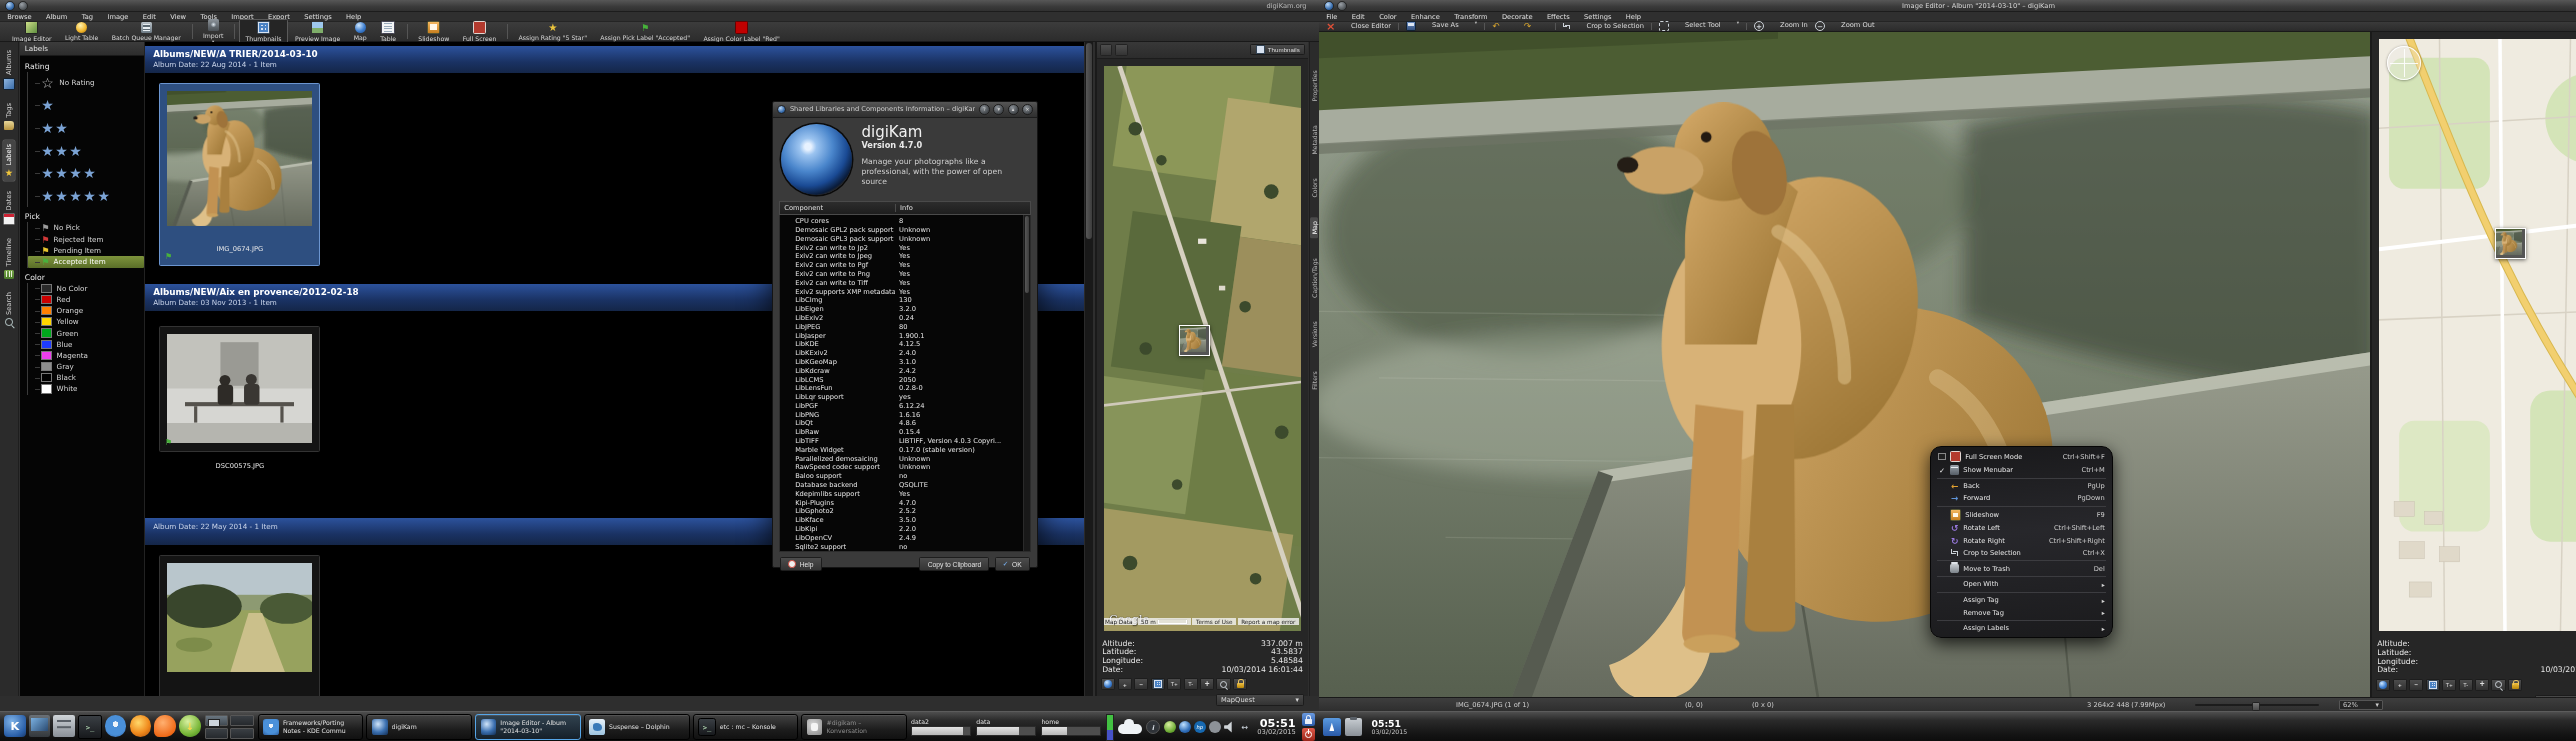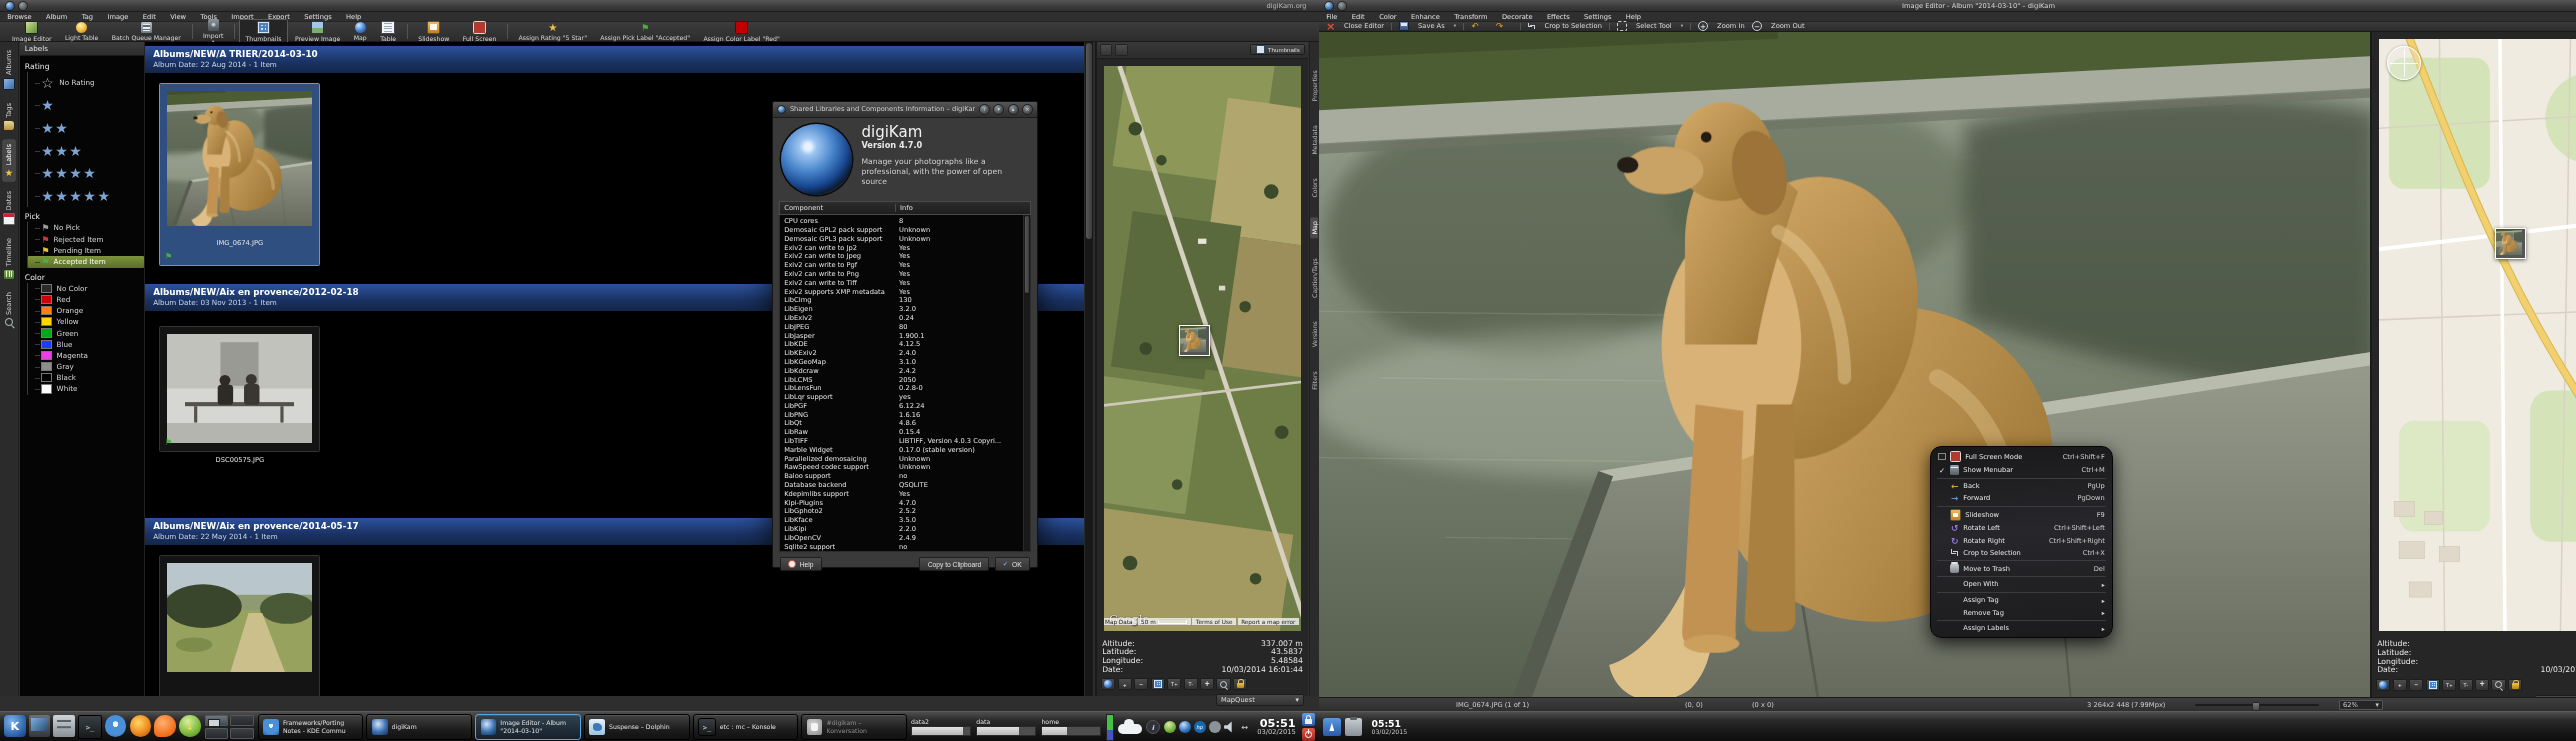--- a/index.html
+++ b/index.html
@@ -92,21 +92,21 @@
 .lp-row.selected{background:linear-gradient(#7e943c,#5a6e28);color:#fff;border-radius:1px}
 .swatch{width:9.3px;height:7.2px;border:0.5px solid #777;flex:none}
 
 .albums{position:absolute;left:145px;top:42px;width:948px;height:654px;background:#000;overflow:hidden}
 .band-header{position:absolute;left:0;width:100%;height:27px;background:linear-gradient(180deg,#2c529c,#1a3263 60%,#142648);color:#fff;padding:2.6px 8.2px;box-sizing:border-box}
 .band-title{font-weight:bold;font-size:8.8px}
 .band-date{font-size:7.2px;color:#c9d4ea;margin-top:1px}
 .thumb-frame{position:absolute;width:161px;background:#141414;border:0.5px solid #333;border-radius:1.5px;padding:6.7px;box-sizing:border-box;text-align:center}
 .thumb-frame.selected{background:#2e4f80;border-color:#6b95d0}
 .thumb-img{display:block;margin:0 auto;background:#222}
-.thumb-name{margin-top:13px;font-size:6.7px;color:#e8e8e8}
+.thumb-name{margin-top:19px;font-size:6.7px;color:#e8e8e8}
 .thumb-flag{position:absolute;left:4.6px;bottom:3.6px;color:#49b13c;font-size:8.2px}
 .vscroll{position:absolute;right:0;top:0;width:8.2px;height:100%;background:#191919;border-left:0.5px solid #2a2a2a}
 .vthumb{position:absolute;left:1px;right:1px;top:1px;height:196px;background:linear-gradient(90deg,#575757,#3d3d3d);border-radius:3.6px}
 
 .mapL{position:absolute;left:1095px;top:42px;width:213px;height:654px;background:#262626;border-left:2.1px solid #1a1a1a;box-sizing:border-box}
 .map-toolbar{height:15.5px;display:flex;align-items:center;gap:3.1px;padding:0 3.1px;background:linear-gradient(#383838,#2c2c2c);border-bottom:0.5px solid #1c1c1c}
 .sqbtn{width:10.3px;height:10.3px;border-radius:1.5px;background:linear-gradient(#4e4e4e,#343434);border:0.5px solid #222}
 .map-thumbs-toggle{margin-left:auto;display:flex;align-items:center;gap:3.1px;height:11.3px;padding:0 4.1px;background:linear-gradient(#4a4a4a,#333);border:0.5px solid #1c1c1c;border-radius:1.5px;color:#ddd;font-size:6.2px}
 .tog-ic{width:7.2px;height:7.2px;background:#d8e2f0;border:0.5px solid #345}
 .map-view{position:relative;margin:7px;background:#000;overflow:hidden}
@@ -160,21 +160,21 @@
 .st-selsize{left:433px}
 .st-size{left:768px}
 .zslider{left:876px;top:6.2px;width:124px;height:2.1px;background:#1c1c1c;border-radius:1px}
 .zthumb{position:absolute;left:57px;top:-2.6px;width:6.2px;height:7.2px;background:linear-gradient(#777,#4a4a4a);border:0.5px solid #222;border-radius:1.5px}
 .zoombox{left:1020px;top:1.5px;height:10.8px;width:44px;border:0.5px solid #555;background:#262626;border-radius:1px;display:flex;align-items:center;justify-content:space-between;padding:0 3.1px;box-sizing:border-box}
 
 .toolbarR{position:absolute;left:0;top:21.6px;width:100%;height:10.3px;background:linear-gradient(#3a3a3a,#2b2b2b);border-bottom:0.5px solid #191919;display:flex;align-items:center;padding:0 4.1px;box-sizing:border-box}
 .etb-unit{display:flex;align-items:center}
 .etb-unit .tb-sepline{display:none}
 .etb-unit.sep .tb-sepline{display:block;width:0.5px;height:7.2px;background:#555;margin:0 3.6px}
-.etbi{display:flex;align-items:center;gap:9px;padding:0 3.6px;color:#dcdcdc;font-size:6.7px;white-space:nowrap}
+.etbi{display:flex;align-items:flex-start;gap:16px;padding:0 3.6px;color:#dcdcdc;font-size:6.7px;white-space:nowrap}
 .etbi .ic{width:8.2px;height:8.2px}
 
 .canvas{position:absolute;left:0;top:32px;width:1051px;height:665px;overflow:hidden;background:#111}
 .cmenu{position:absolute;left:611px;top:414px;width:181px;background:linear-gradient(175deg,#19191b,#27272b 45%,#1b1b1d);border:0.5px solid #060606;border-radius:11px;box-shadow:0 5.2px 17.5px rgba(0,0,0,.75);padding:2.6px 0;z-index:6}
 .cm-row .cm-sepline{display:none}
 .cm-row.sep .cm-sepline{display:block;height:0.5px;background:#3c3c40;margin:1.5px 6.2px}
 .cm-item{display:flex;align-items:center;gap:4.1px;padding:1.5px 7.2px;color:#e6e6e6;font-size:6.7px}
 .cm-check{width:7.7px;height:7.7px;display:inline-flex;align-items:center;justify-content:center;flex:none}
 .cm-check.on::after{content:"✓";color:#eee;font-size:7.2px}
 .cm-check.box::after{content:"";width:5.2px;height:5.2px;border:0.5px solid #888;background:#202020}
@@ -253,21 +253,21 @@
 .dlg-head{display:flex;gap:9.3px;padding:6.2px 8.2px 4.1px}
 .dk-logo{width:71px;height:71px;border-radius:50%;flex:none;background:radial-gradient(circle at 38% 32%,#e8f2ff 0 5%,#9cc4f0 13%,#4a86cc 38%,#1a4a94 60%,#0a1c3a 74%,#262626 78%,#484848 86%,#101010);box-shadow:0 0 0 1.5px #0a0a0a}
 .dlg-app{font-size:15px;color:#f0f0f0;line-height:1.1}
 .dlg-ver{font-size:8.2px;font-weight:bold;color:#e8e8e8;margin-bottom:7.2px}
 .dlg-tag{font-size:7.7px;color:#cfcfcf;line-height:1.3}
 .dlg-cols{display:flex;height:12.4px;margin:2.1px 6.2px 0;background:linear-gradient(#2c2c2c,#1e1e1e);border:0.5px solid #4a4a4a;color:#e0e0e0;font-size:6.7px;align-items:center}
 .dlg-cols .c1{width:46%;padding-left:4.1px;box-sizing:border-box}
 .dlg-cols .c2{flex:1;padding-left:4.1px;border-left:0.5px solid #4a4a4a;box-sizing:border-box}
 .dlg-table{position:relative;margin:0 6.2px;height:333px;background:#060606;border:0.5px solid #2c2c2c;border-top:none;overflow:hidden;padding:1.5px 0}
 .dlg-row{display:flex;height:8.8px;align-items:center;font-size:6.7px;color:#e6e6e6}
-.dlg-row .c1{width:46%;padding-left:4px;box-sizing:border-box;white-space:nowrap;overflow:hidden}
+.dlg-row .c1{width:46%;padding-left:15px;box-sizing:border-box;white-space:nowrap;overflow:hidden}
 .dlg-row .c2{flex:1;padding-left:4.1px;box-sizing:border-box;white-space:nowrap;overflow:hidden}
 .dlg-scroll{position:absolute;right:0;top:0;width:6.2px;height:100%;background:#191919;border-left:0.5px solid #2a2a2a}
 .dlg-scroll .vthumb{height:77px;border-radius:2.6px}
 .dlg-foot{display:flex;align-items:center;gap:5.2px;padding:5.2px 7.2px}
 .btn{height:13.4px;display:inline-flex;align-items:center;gap:3.6px;padding:0 7.2px;background:linear-gradient(#4c4c4c,#343434);border:0.5px solid #1d1d1d;border-radius:1.5px;color:#e4e4e4;font-size:6.7px}
 .btn .bic-help{width:7.7px;height:7.7px;border-radius:50%;border:1.5px solid #d04438;background:#f0f0f0;box-sizing:border-box}
 .btn .bic-ok{color:#6fa0d8;font-weight:bold}
 .dlg-foot .spacer{flex:1}
 </style>
 </head>
@@ -735,21 +735,20 @@
       <div class="band-date">Album Date: 03 Nov 2013 - 1 Item</div>
     </div>
     <div class="thumb-frame" style="left:14.4px;top:284px;height:126px">
       <svg class="thumb-img" width="145" height="109" viewBox="0 0 320 240" preserveAspectRatio="xMidYMid slice">
             <use href="#scene-bw"></use>
           </svg>
       <div class="thumb-name">DSC00575.JPG</div>
       <span class="thumb-flag">⚑</span>
     </div>
     <div class="band-header" style="top:476px">
-      <div class="band-title">Albums/NEW/Aix en provence/2014-05-17</div>
       <div class="band-date">Album Date: 22 May 2014 - 1 Item</div>
     </div>
     <div class="thumb-frame" style="left:14.4px;top:513px;height:149px">
       <svg class="thumb-img" width="145" height="109" viewBox="0 0 320 240" preserveAspectRatio="xMidYMid slice">
             <use href="#scene-land"></use>
           </svg>
       <div class="thumb-name"></div>
     </div>
     <div class="vscroll">
           <div class="vthumb"></div>

